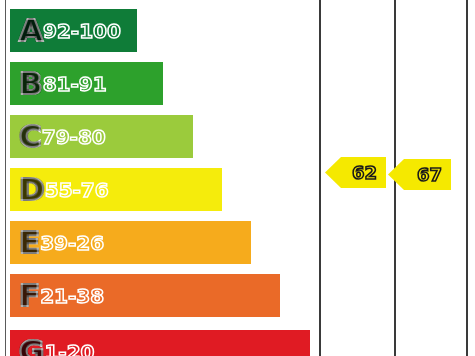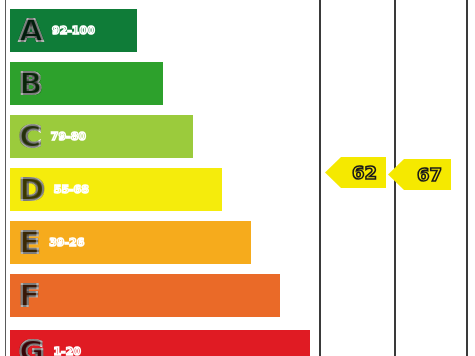--- a/index.html
+++ b/index.html
@@ -51,24 +51,23 @@
       -1.2px -1.2px 0 rgba(0,0,0,0.30),
        1.2px -1.2px 0 rgba(0,0,0,0.30),
       -1.2px  1.2px 0 rgba(0,0,0,0.30),
        1.2px  1.2px 0 rgba(0,0,0,0.30);
   }
   .band-letter-inner {
     color: transparent;
     -webkit-text-stroke: 2px #ffffff;
   }
   .band-range {
-    font-size: 11px;
+    font-size: 20px;
     font-weight: bold;
     line-height: 1;
-    margin-left: 9px;
     color: transparent;
     -webkit-text-stroke: 1.5px #ffffff;
     text-shadow: none;
   }
 
   
   .arrow {
     position: absolute;
     display: flex;
     align-items: center;
@@ -96,39 +95,41 @@
   <div class="vrule" style="left:394px"></div>
   <div class="vrule" style="left:466px"></div>
 
   <div class="band" style="left:10px; top:9px; width:127px; height:43px; background:#0f7c38">
     <span class="band-letter band-letter-inner">A</span>
     <span class="band-range">92-100</span>
   </div>
 
   <div class="band" style="left:10px; top:62px; width:153px; height:43px; background:#2da12c">
     <span class="band-letter band-letter-inner">B</span>
+    <span class="band-range">81-91</span>
   </div>
 
   <div class="band" style="left:10px; top:115px; width:183px; height:43px; background:#9bcb3c">
     <span class="band-letter band-letter-inner">C</span>
     <span class="band-range">79-80</span>
   </div>
 
   <div class="band" style="left:10px; top:168px; width:212px; height:43px; background:#f5ec0c">
     <span class="band-letter band-letter-inner">D</span>
-    <span class="band-range">55-68</span>
+    <span class="band-range">55-76</span>
   </div>
 
   <div class="band" style="left:10px; top:221px; width:241px; height:43px; background:#f6ab1c">
     <span class="band-letter band-letter-inner">E</span>
     <span class="band-range">39-26</span>
   </div>
 
   <div class="band" style="left:10px; top:274px; width:270px; height:43px; background:#ea6a28">
     <span class="band-letter band-letter-inner">F</span>
+    <span class="band-range">21-38</span>
   </div>
 
   <div class="band" style="left:10px; top:330px; width:300px; height:43px; background:#e01b23">
     <span class="band-letter band-letter-inner">G</span>
     <span class="band-range">1-20</span>
   </div>
 
   <div class="arrow" style="left:325px; top:157px; width:61px; height:31px;">
     <span class="arrow-value">62</span>
   </div>

